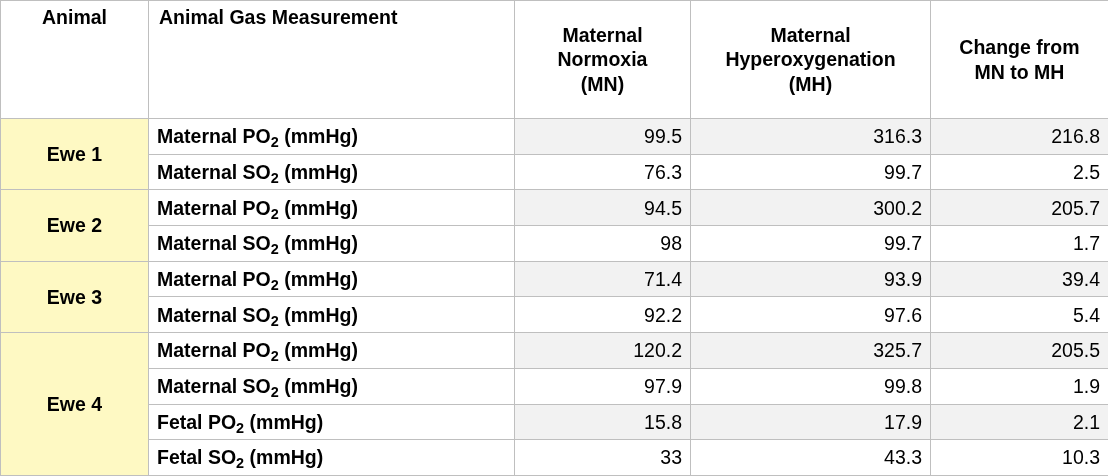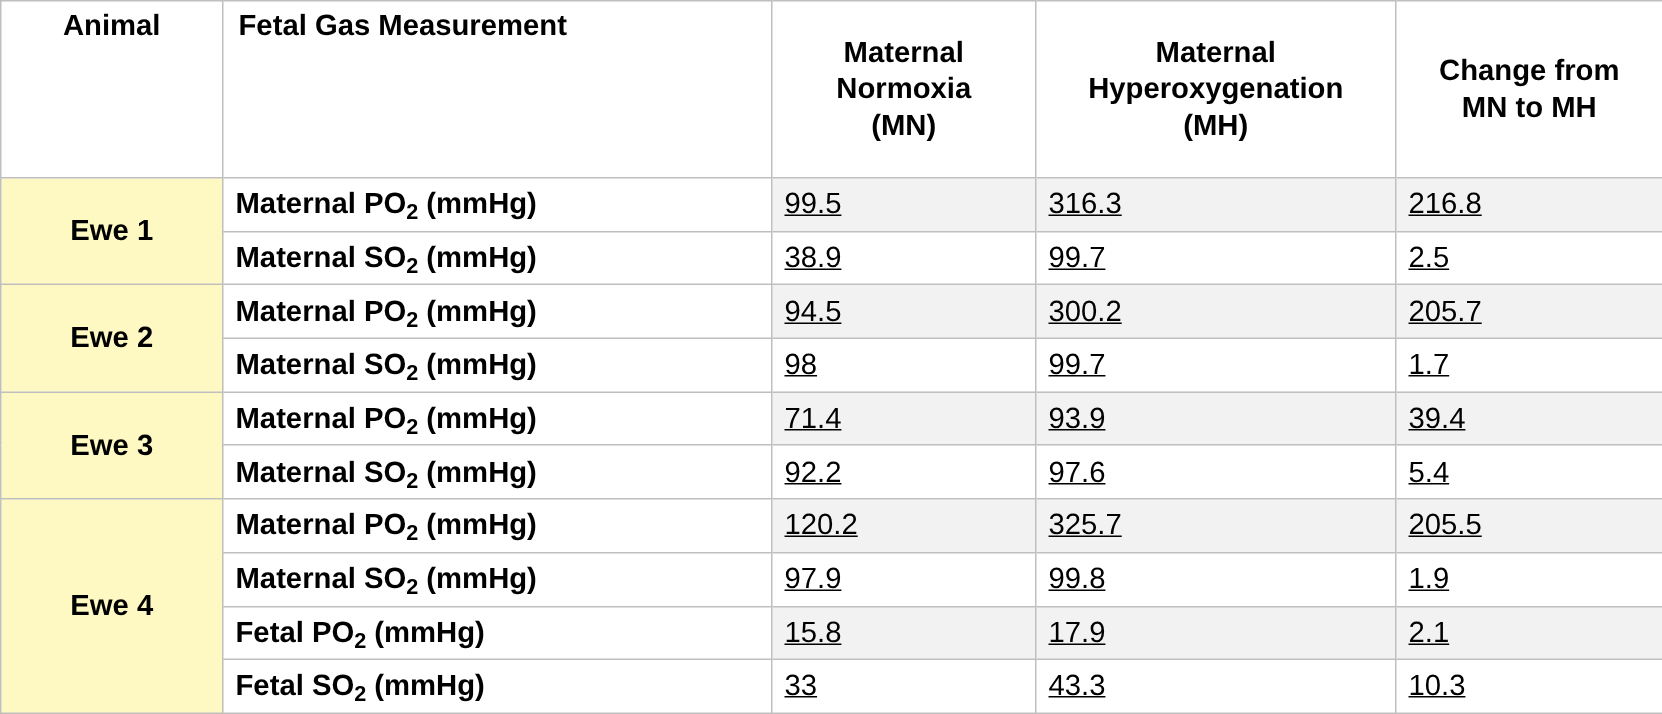--- a/index.html
+++ b/index.html
@@ -59,23 +59,22 @@
     font-weight: bold;
     background: #fef9c3;
   }
   td.meas-cell {
     text-align: left;
     font-weight: bold;
     padding-left: 10px;
     margin-left: 44px;
   }
   td.val-cell {
-    text-align: left;
+    text-align: right;
     font-weight: normal;
-    text-decoration: underline;
   }
   tr.shade td.val-cell { background: #f2f2f2; }
   tr.shade td.meas-cell { background: #ffffff; }
 
   sub {
     font-size: 0.74em;
     vertical-align: baseline;
     position: relative;
     top: 0.28em;
   }
@@ -89,21 +88,21 @@
     <colgroup>
       <col class="c-animal">
       <col class="c-meas">
       <col class="c-mn">
       <col class="c-mh">
       <col class="c-change">
     </colgroup>
     <thead>
       <tr>
         <th class="h-animal">Animal</th>
-        <th class="h-meas">Fetal Gas Measurement</th>
+        <th class="h-meas">Animal Gas Measurement</th>
         <th>
           <div>Maternal</div>
           <div>Normoxia</div>
           <div>(MN)</div>
         </th>
         <th>
           <div>Maternal</div>
           <div>Hyperoxygenation</div>
           <div>(MH)</div>
         </th>
@@ -116,21 +115,21 @@
     <tbody id="table-body">
         <tr class="shade">
           <td class="animal-cell" rowspan="2">Ewe 1</td>
           <td class="meas-cell"><span>Maternal PO</span><sub>2</sub><span class="nowrap"> (mmHg)</span></td>
           <td class="val-cell">99.5</td>
           <td class="val-cell">316.3</td>
           <td class="val-cell">216.8</td>
         </tr>
         <tr>
           <td class="meas-cell"><span>Maternal SO</span><sub>2</sub><span class="nowrap"> (mmHg)</span></td>
-          <td class="val-cell">38.9</td>
+          <td class="val-cell">76.3</td>
           <td class="val-cell">99.7</td>
           <td class="val-cell">2.5</td>
         </tr>
         <tr class="shade">
           <td class="animal-cell" rowspan="2">Ewe 2</td>
           <td class="meas-cell"><span>Maternal PO</span><sub>2</sub><span class="nowrap"> (mmHg)</span></td>
           <td class="val-cell">94.5</td>
           <td class="val-cell">300.2</td>
           <td class="val-cell">205.7</td>
         </tr>

